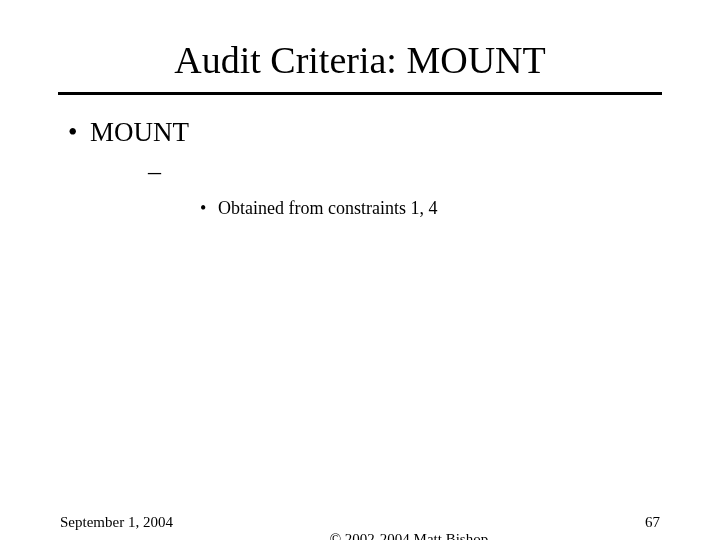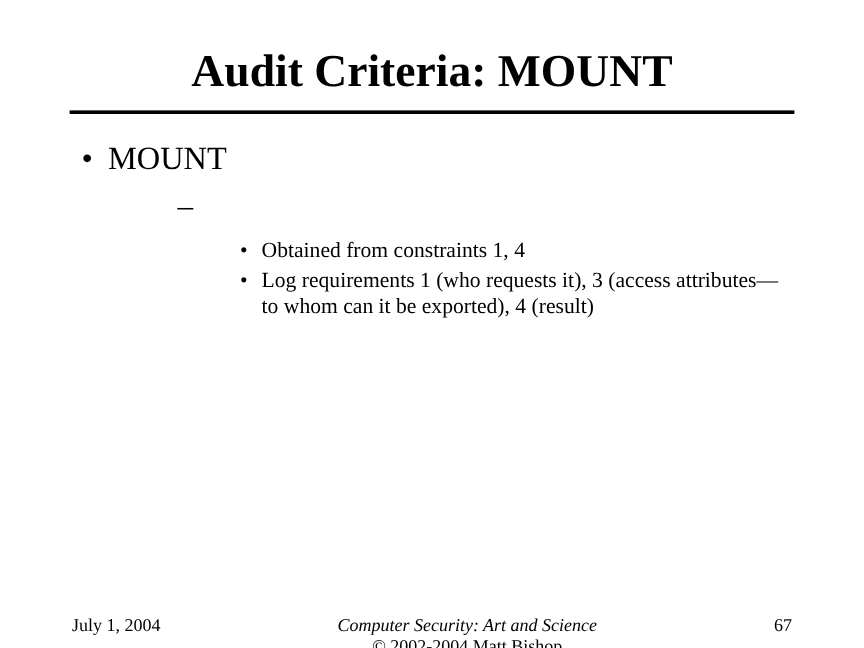--- a/index.html
+++ b/index.html
@@ -15,21 +15,21 @@
     position: relative;
     width: 720px;
     height: 540px;
     box-sizing: border-box;
   }
   .title {
     font-size: 38px;
     text-align: center;
     margin-top: 38px;
     margin-bottom: 10px;
-    font-weight: bold;
+    font-weight: normal;
   }
   .rule {
     border: none;
     border-top: 3px solid #000;
     margin: 0 58px 0 58px;
   }
   .body {
     margin: 22px 60px 0 60px;
   }
   .l1 {
@@ -111,30 +111,29 @@
   <div class="title">Audit Criteria: MOUNT</div>
   <hr class="rule">
 
   <div class="body">
     <ul class="l1">
       <li><span>MOUNT</span>
         <ul class="l2">
           <li>
             <ul class="l3">
               <li><span>Obtained from constraints 1, 4</span></li>
-              <li><span>Log requirements 1 (who requests it), 3 (access attributes—to whom can it be exported), 4 (result)</span></li>
             </ul>
           </li>
         </ul>
       </li>
     </ul>
   </div>
 
   <div class="footer">
-    <div class="footer-left">July 1, 2004</div>
+    <div class="footer-left">September 1, 2004</div>
     <div class="footer-center">
-      <span class="book">Computer Security: Art and Science</span><br>
+      <br>
       <span>© 2002-2004 Matt Bishop</span>
     </div>
     <div class="footer-right">67</div>
   </div>
 
 </div>
 
 </body></html>

